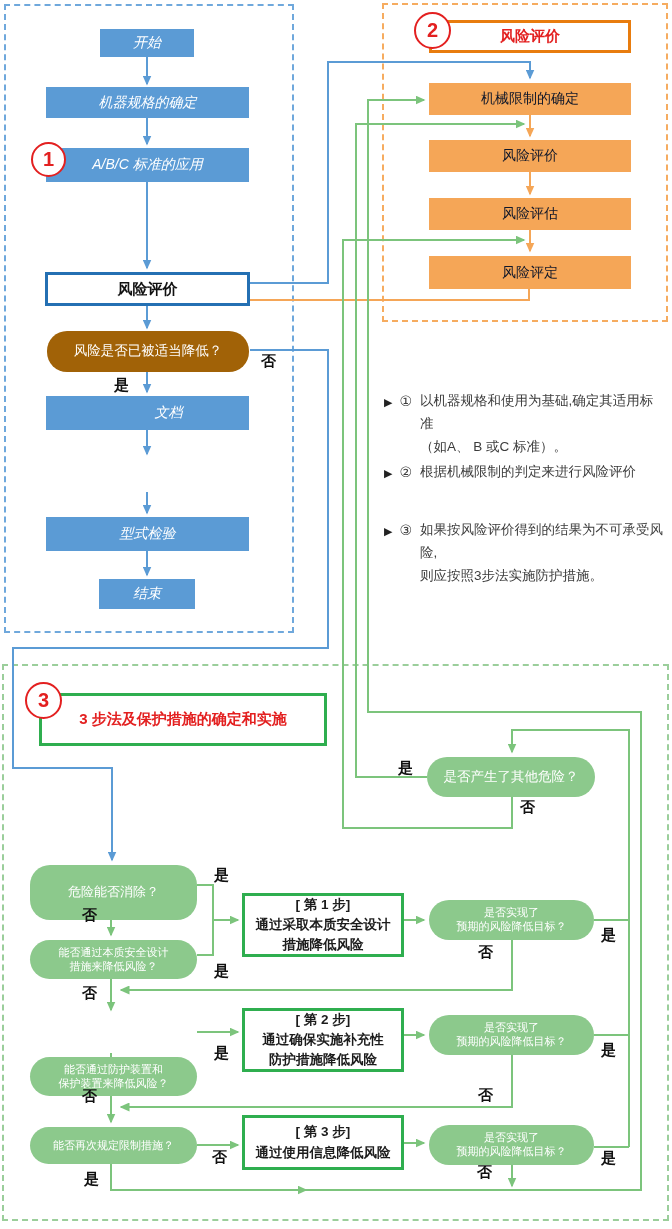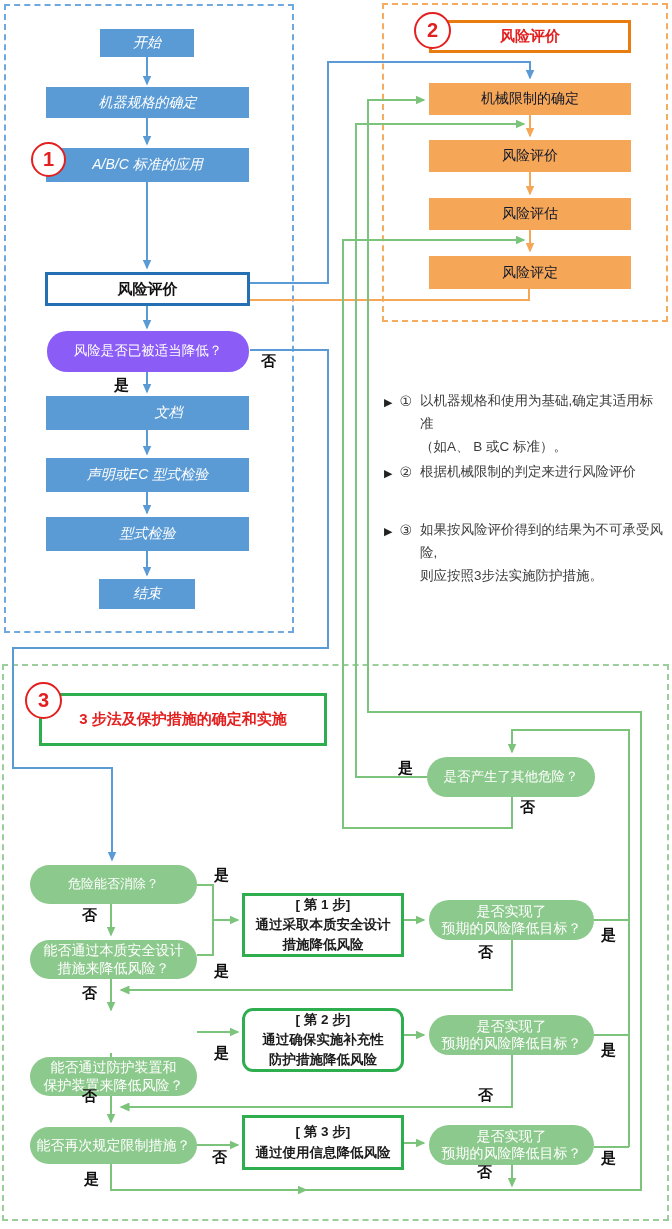--- a/index.html
+++ b/index.html
@@ -19,21 +19,21 @@
   .ol-orange{background:#fff;border:3px solid #E87C0E;color:#E32020;font-weight:bold;font-size:15px;}
   .ol-green{background:#fff;border:3px solid #2FAE4F;color:#E32020;font-weight:bold;font-size:15px;}
   .step{background:#fff;border:3px solid #2FAE4F;color:#1c1c1c;font-weight:bold;font-size:13.5px;line-height:1.5;}
   .badge{position:absolute;border:2px solid #E32020;border-radius:50%;background:#fff;color:#E32020;
          font-weight:bold;display:flex;align-items:center;justify-content:center;font-size:20px;z-index:3;}
   .lbl{position:absolute;color:#111;font-weight:bold;font-size:15px;z-index:3;}
   .prewrap{white-space:pre-line;}
   .note{position:absolute;display:flex;align-items:flex-start;z-index:2;color:#3C3C3C;font-size:13.5px;line-height:1.7;}
   .note .tri{font-size:11px;margin-top:3px;color:#222;}
   .note .num{margin:0 8px 0 7px;font-size:14px;}
-  .sm{font-size:14px;text-align:center;}
+  .sm{font-size:11px;text-align:center;}
 </style>
 </head>
 <body>
 
 <div id="stage">
 
   <div class="dashedbox d-blue" style="left:4px;top:4px;width:290px;height:629px;"></div>
   <div class="dashedbox d-orange" style="left:382px;top:3px;width:286px;height:319px;"></div>
   <div class="dashedbox d-green" style="left:2px;top:664px;width:667px;height:557px;"></div>
 
@@ -93,23 +93,22 @@
   </svg>
 
   <div class="badge" style="left:31px;top:142px;width:31px;height:31px;">1</div>
   <div class="badge" style="left:414px;top:12px;width:33px;height:33px;">2</div>
   <div class="badge" style="left:25px;top:682px;width:33px;height:33px;">3</div>
 
   <div class="box blue" style="left:100px;top:29px;width:94px;height:28px;">开始</div>
   <div class="box blue" style="left:46px;top:87px;width:203px;height:31px;">机器规格的确定</div>
   <div class="box blue" style="left:46px;top:148px;width:203px;height:34px;">A/B/C 标准的应用</div>
   <div class="box ol-blue" style="left:45px;top:272px;width:205px;height:34px;">风险评价</div>
-  <div class="box pill" style="left:47px;top:331px;width:202px;height:41px;background:#8b5cf6;font-size:13.5px;">风险是否已被适当降低？</div>
+  <div class="box pill" style="left:47px;top:331px;width:202px;height:41px;background:#a16207;font-size:13.5px;">风险是否已被适当降低？</div>
   <div class="box blue" style="left:46px;top:396px;width:203px;height:34px;padding-left:42px;">文档</div>
-  <div class="box blue" style="left:46px;top:458px;width:203px;height:34px;">声明或EC 型式检验</div>
   <div class="box blue" style="left:46px;top:517px;width:203px;height:34px;">型式检验</div>
   <div class="box blue" style="left:99px;top:579px;width:96px;height:30px;">结束</div>
 
   <div class="lbl" style="left:261px;top:352px;">否</div>
   <div class="lbl" style="left:114px;top:376px;">是</div>
 
   <div class="box ol-orange" style="left:429px;top:20px;width:202px;height:33px;">风险评价</div>
   <div class="box orangebx" style="left:429px;top:83px;width:202px;height:32px;">机械限制的确定</div>
   <div class="box orangebx" style="left:429px;top:140px;width:202px;height:32px;">风险评价</div>
   <div class="box orangebx" style="left:429px;top:198px;width:202px;height:32px;">风险评估</div>
@@ -132,42 +131,42 @@
     <div class="prewrap">如果按风险评价得到的结果为不可承受风险,
 则应按照3步法实施防护措施。</div>
   </div>
 
   <div class="box ol-green" style="left:39px;top:693px;width:288px;height:53px;">3 步法及保护措施的确定和实施</div>
 
   <div class="box pill" style="left:427px;top:757px;width:168px;height:40px;font-size:13.5px;">是否产生了其他危险？</div>
   <div class="lbl" style="left:398px;top:759px;">是</div>
   <div class="lbl" style="left:520px;top:798px;">否</div>
 
-  <div class="box pill" style="left:30px;top:865px;width:167px;height:39px;">危险能否消除？</div>
+  <div class="box pill" style="left:30px;top:865px;width:167px;height:55px;">危险能否消除？</div>
   <div class="lbl" style="left:214px;top:866px;">是</div>
   <div class="lbl" style="left:82px;top:906px;">否</div>
 
   <div class="box pill sm prewrap" style="left:30px;top:940px;width:167px;height:39px;">能否通过本质安全设计
 措施来降低风险？</div>
   <div class="lbl" style="left:214px;top:962px;">是</div>
   <div class="lbl" style="left:82px;top:984px;">否</div>
 
   <div class="box pill sm prewrap" style="left:30px;top:1015px;width:167px;height:39px;margin-top:42px;">能否通过防护装置和
 保护装置来降低风险？</div>
   <div class="lbl" style="left:214px;top:1044px;">是</div>
   <div class="lbl" style="left:82px;top:1087px;">否</div>
 
   <div class="box pill sm" style="left:30px;top:1127px;width:167px;height:37px;">能否再次规定限制措施？</div>
   <div class="lbl" style="left:212px;top:1148px;">否</div>
   <div class="lbl" style="left:84px;top:1170px;">是</div>
 
   <div class="box step prewrap" style="left:242px;top:893px;width:162px;height:64px;">[ 第 1 步]
 通过采取本质安全设计
 措施降低风险</div>
-  <div class="box step prewrap" style="left:242px;top:1008px;width:162px;height:64px;border-radius:11px;">[ 第 2 步]
+  <div class="box step prewrap" style="left:242px;top:1008px;width:162px;height:64px;">[ 第 2 步]
 通过确保实施补充性
 防护措施降低风险</div>
   <div class="box step prewrap" style="left:242px;top:1115px;width:162px;height:55px;">[ 第 3 步]
 通过使用信息降低风险</div>
 
   <div class="box pill sm prewrap" style="left:429px;top:900px;width:165px;height:40px;">是否实现了
 预期的风险降低目标？</div>
   <div class="lbl" style="left:601px;top:926px;">是</div>
   <div class="lbl" style="left:478px;top:943px;">否</div>
 

